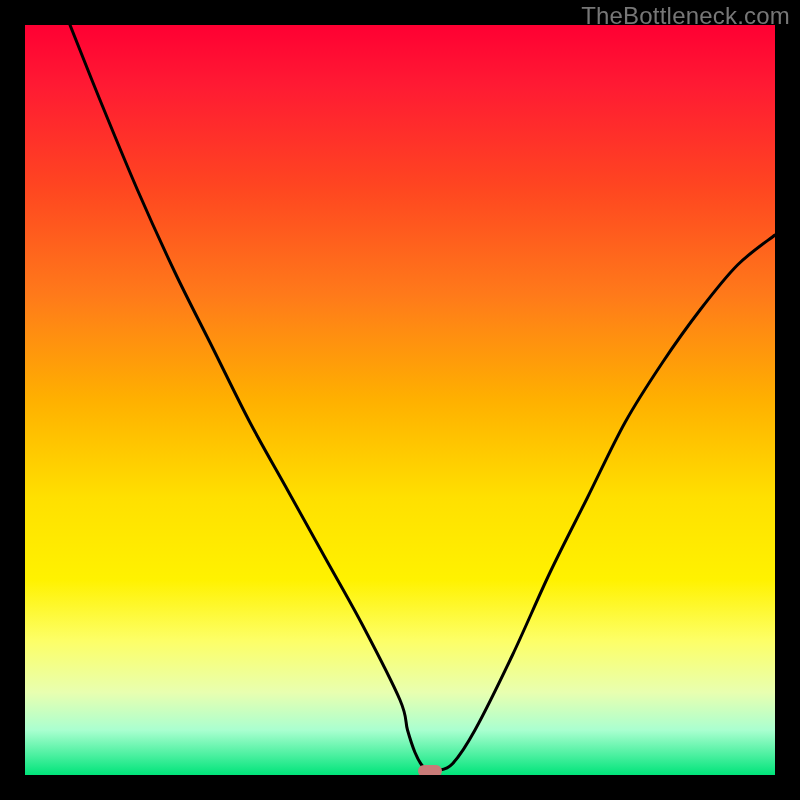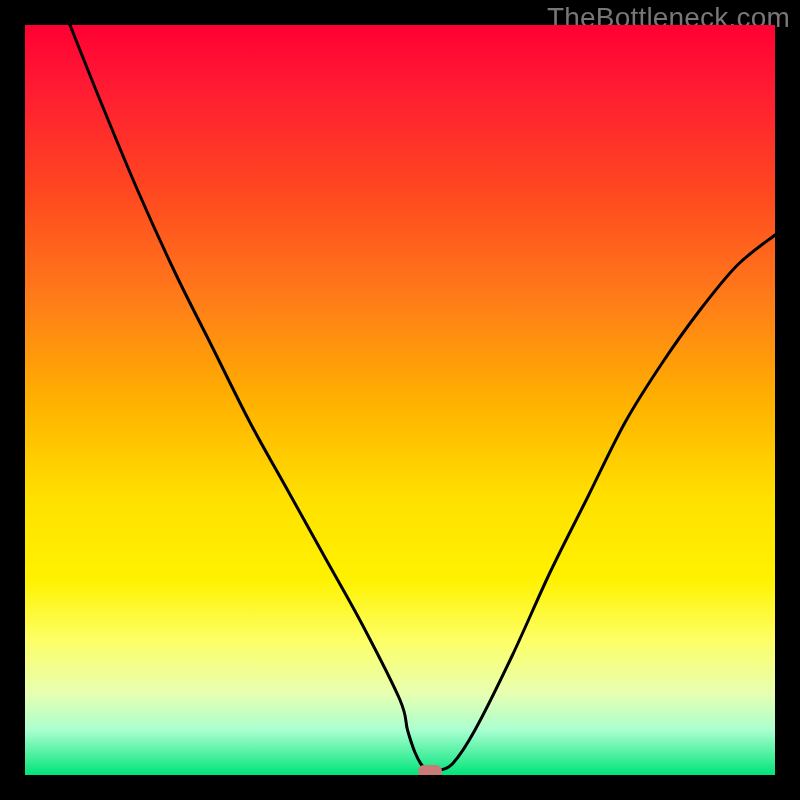--- a/index.html
+++ b/index.html
@@ -8,21 +8,21 @@
     position: relative;
     width: 800px;
     height: 800px;
     background: #000;
   }
   .watermark {
     position: absolute;
     top: 2px;
     right: 10px;
     font-family: Arial, Helvetica, sans-serif;
-    font-size: 28px;
+    font-size: 24px;
     color: #777;
     letter-spacing: 0.2px;
   }
   .plot {
     position: absolute;
     left: 25px;
     top: 25px;
     width: 750px;
     height: 750px;
     overflow: hidden;

